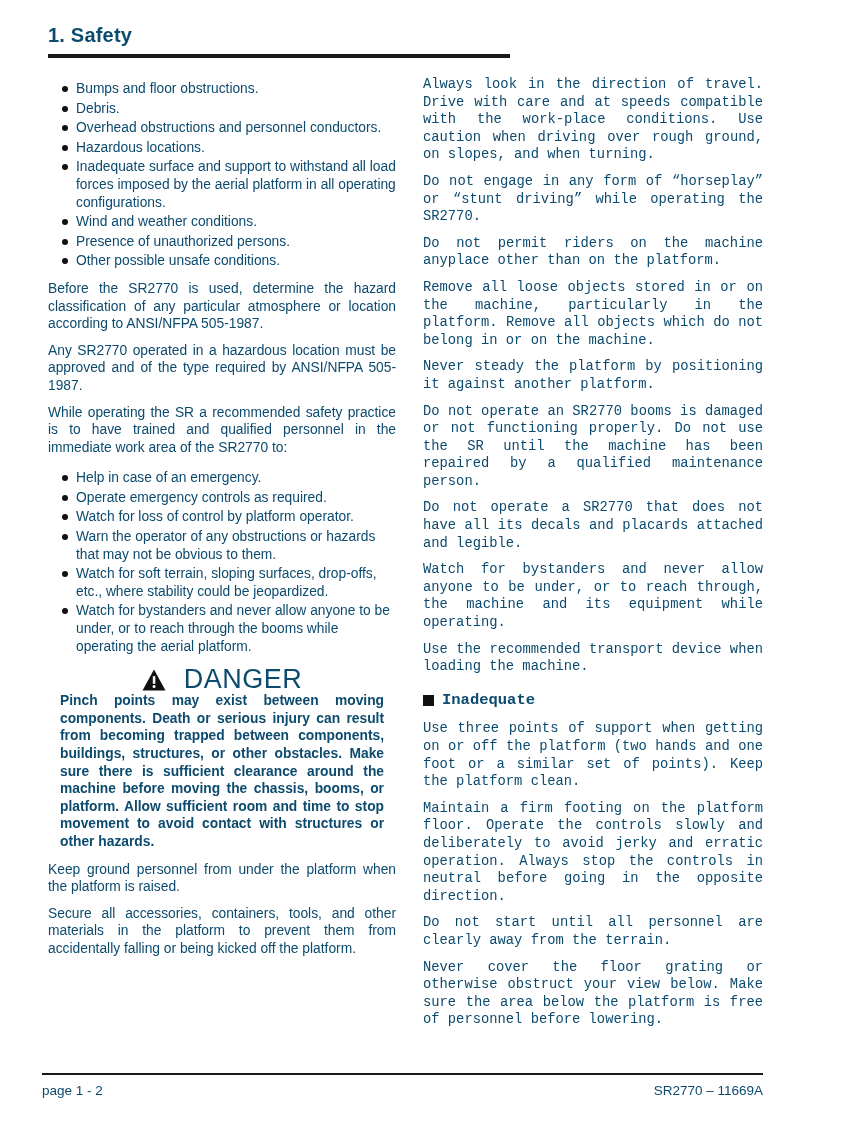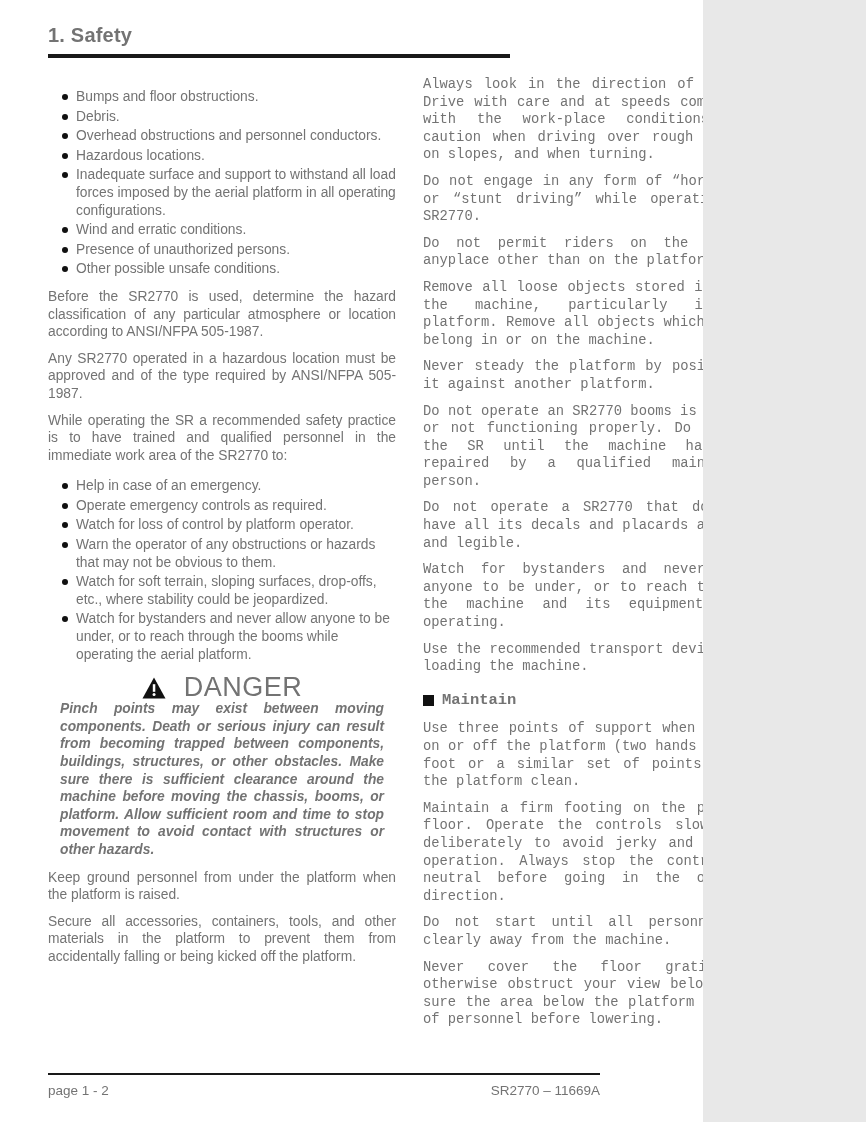--- a/index.html
+++ b/index.html
@@ -1,22 +1,22 @@
 <!DOCTYPE html>
 <html><head>
 <meta charset="utf-8">
 <style>
   html, body { margin: 0; padding: 0; background: #e8e8e8; }
   .page {
     position: relative;
-    width: 703px;
+    width: 866px;
     height: 1122px;
     background: #ffffff;
     font-family: "Liberation Sans", "DejaVu Sans", sans-serif;
-    color: #737373;
+    color: #0c4a6e;
     box-sizing: border-box;
     padding: 24px 48px 0 48px;
     overflow: hidden;
   }
   
   .title {
     font-size: 20px;
     font-weight: bold;
     letter-spacing: 0.2px;
     margin: 0 0 7px 0;
@@ -34,21 +34,21 @@
     font-size: 13.8px;
     line-height: 17.6px;
   }
   .col-left  { width: 348px; flex: none; }
   .col-right { width: 340px; flex: none; font-family: Liberation Mono, monospace; }
   p.body-par {
     margin: 0 0 9px 0;
     text-align: justify;
   }
   
-  .blist { margin: 12px 0 10px 0; }
+  .blist { margin: 4px 0 10px 0; }
   .li {
     display: flex;
     align-items: flex-start;
     margin: 0 0 2px 0;
   }
   .dot {
     flex: none;
     width: 6px;
     height: 6px;
     border-radius: 50%;
@@ -67,41 +67,40 @@
     font-weight: normal;
     letter-spacing: 0.5px;
     margin-bottom: 1px;
   }
   .danger-heading svg { display: block; }
   .danger-body {
     margin: 0 2px 9px 12px;
     padding-right: 10px;
     font-weight: bold;
     text-align: justify;
-    font-style: italic;
   }
   
   .section-heading {
     display: flex;
     align-items: center;
     gap: 8px;
     font-size: 15.5px;
     font-weight: bold;
     margin: 16px 0 11px 0;
   }
   .sq {
     flex: none;
     width: 11px;
     height: 11px;
     background: #111;
   }
   
   .footer {
     position: absolute;
-    left: 48px;
+    left: 42px;
     right: 103px;
     top: 1073px;
   }
   .footer-rule {
     height: 2px;
     background: #191919;
     margin-bottom: 8px;
   }
   .footer-row {
     display: flex;
@@ -137,21 +136,21 @@
         <div class="li">
             <span class="dot"></span>
             <span class="li-text">Hazardous locations.</span>
           </div>
         <div class="li">
             <span class="dot"></span>
             <span class="li-text">Inadequate surface and support to withstand all load forces imposed by the aerial platform in all operating configurations.</span>
           </div>
         <div class="li">
             <span class="dot"></span>
-            <span class="li-text">Wind and erratic conditions.</span>
+            <span class="li-text">Wind and weather conditions.</span>
           </div>
         <div class="li">
             <span class="dot"></span>
             <span class="li-text">Presence of unauthorized persons.</span>
           </div>
         <div class="li">
             <span class="dot"></span>
             <span class="li-text">Other possible unsafe conditions.</span>
           </div>
       </div>
@@ -213,26 +212,26 @@
       <p class="body-par">Do not permit riders on the machine anyplace other than on the platform.</p>
       <p class="body-par">Remove all loose objects stored in or on the machine, particularly in the platform. Remove all objects which do not belong in or on the machine.</p>
       <p class="body-par">Never steady the platform by positioning it against another platform.</p>
       <p class="body-par">Do not operate an SR2770 booms is damaged or not functioning properly. Do not use the SR until the machine has been repaired by a qualified maintenance person.</p>
       <p class="body-par">Do not operate a SR2770 that does not have all its decals and placards attached and legible.</p>
       <p class="body-par">Watch for bystanders and never allow anyone to be under, or to reach through, the machine and its equipment while operating.</p>
       <p class="body-par">Use the recommended transport device when loading the machine.</p>
 
       <div class="section-heading">
         <span class="sq"></span>
-        <span>Maintain</span>
+        <span>Inadequate</span>
       </div>
 
       <p class="body-par">Use three points of support when getting on or off the platform (two hands and one foot or a similar set of points). Keep the platform clean.</p>
       <p class="body-par">Maintain a firm footing on the platform floor. Operate the controls slowly and deliberately to avoid jerky and erratic operation. Always stop the controls in neutral before going in the opposite direction.</p>
-      <p class="body-par">Do not start until all personnel are clearly away from the machine.</p>
+      <p class="body-par">Do not start until all personnel are clearly away from the terrain.</p>
       <p class="body-par">Never cover the floor grating or otherwise obstruct your view below. Make sure the area below the platform is free of personnel before lowering.</p>
 
     </div>
   </div>
 
   <div class="footer">
     <div class="footer-rule"></div>
     <div class="footer-row">
       <span>page 1 - 2</span>
       <span>SR2770 – 11669A</span>

